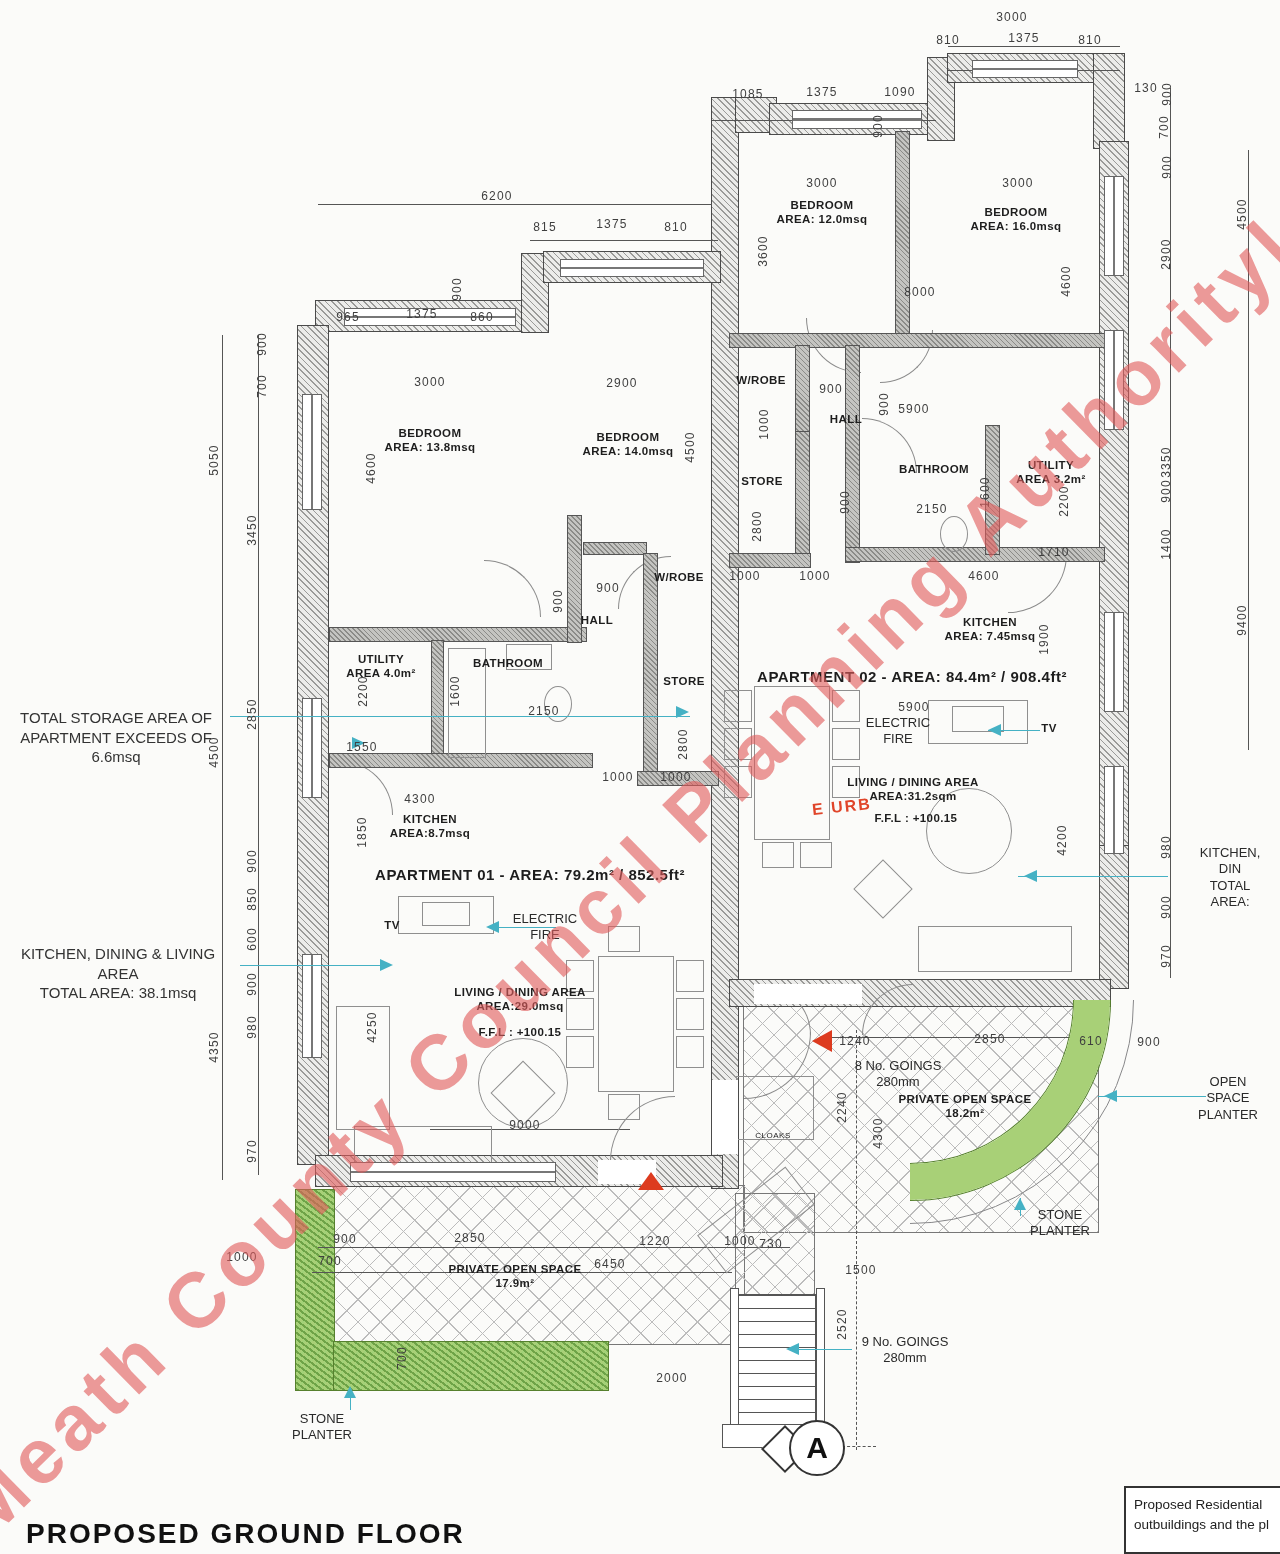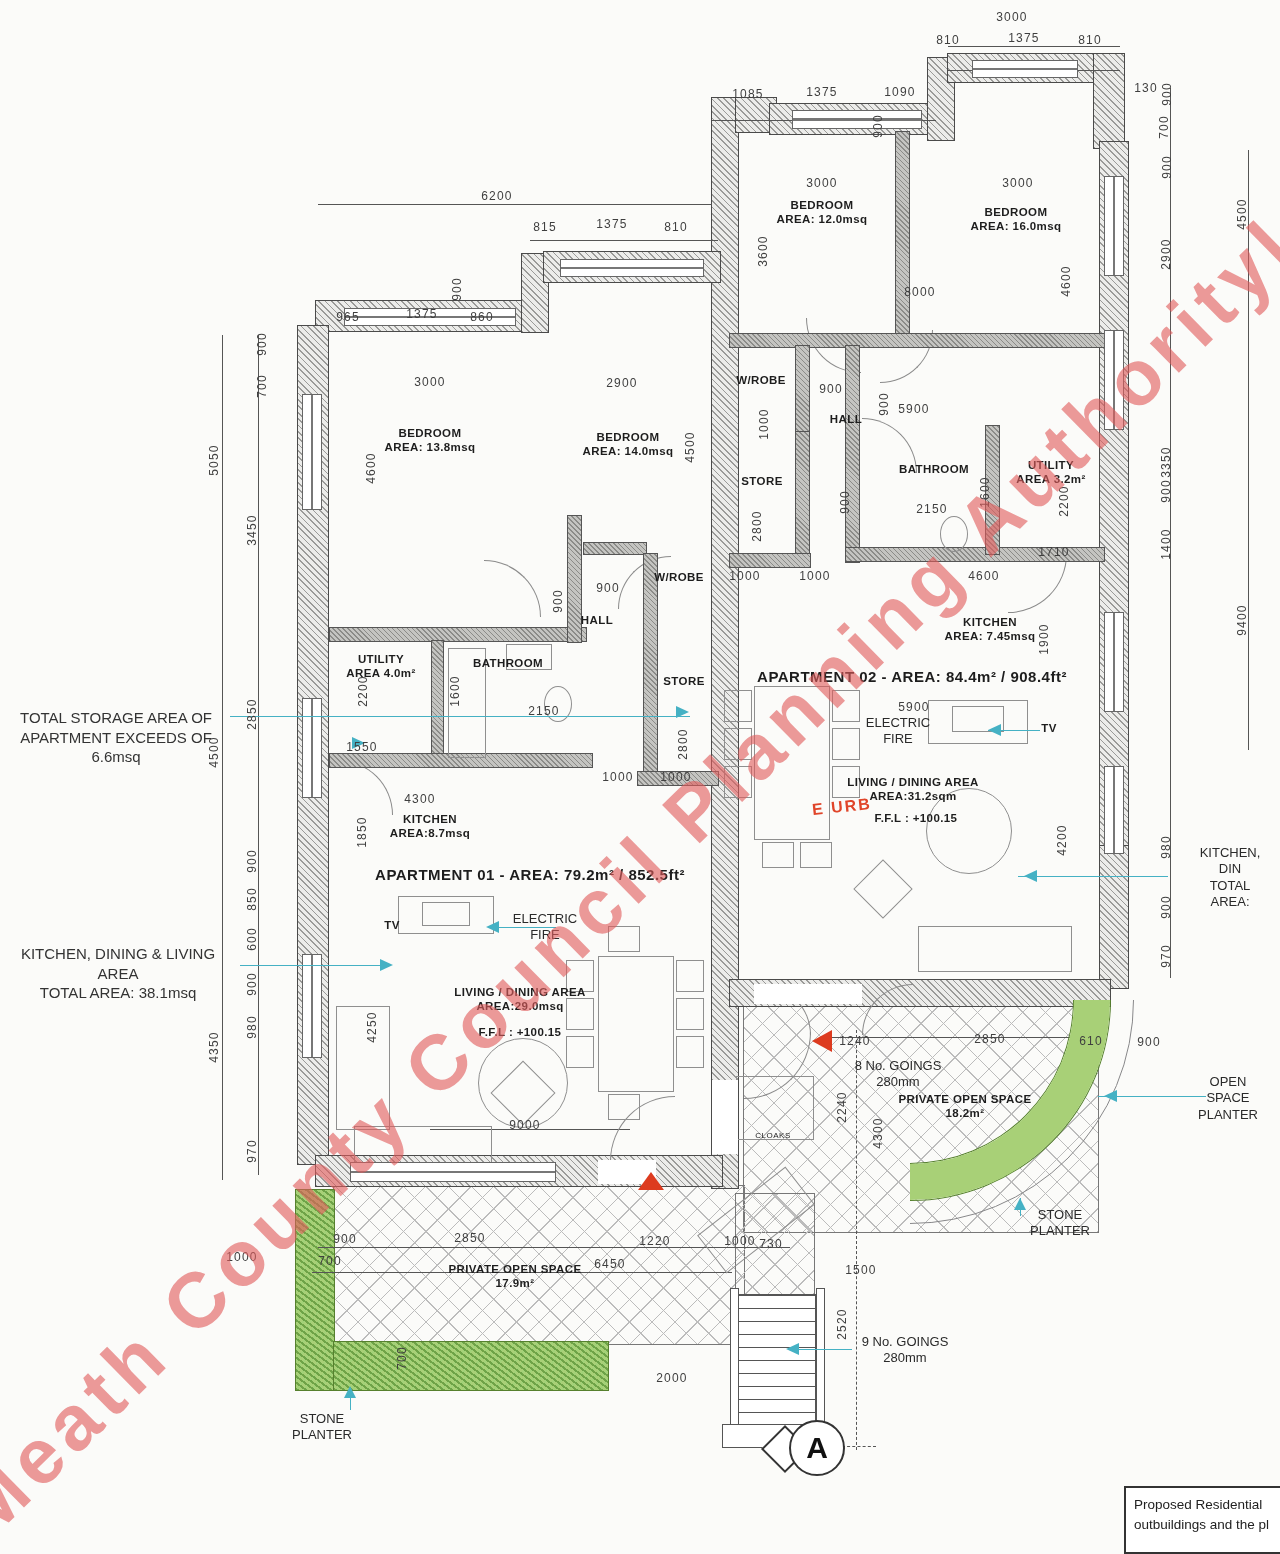--- a/index.html
+++ b/index.html
@@ -393,15 +393,16 @@
       <div class="lbl plain" style="left: 1228px; top: 1098px;">OPEN SPACE
 PLANTER</div>
       <div class="lbl plain" style="left: 1230px; top: 877px;">KITCHEN, DIN
 TOTAL AREA:</div>
       <div class="note" style="left: 0px; top: 708px; width: 232px;">TOTAL STORAGE AREA OF
 APARTMENT EXCEEDS OF 6.6msq</div>
       <div class="note" style="left: 0px; top: 944px; width: 236px;">KITCHEN, DINING &amp; LIVING AREA
 TOTAL AREA: 38.1msq</div>
     </div>
 
+  <div class="floortitle">PROPOSED GROUND FLOOR</div>
   <div class="infobox">Proposed  Residential
 outbuildings and the pl</div>
 </div>
 
 </body></html>

